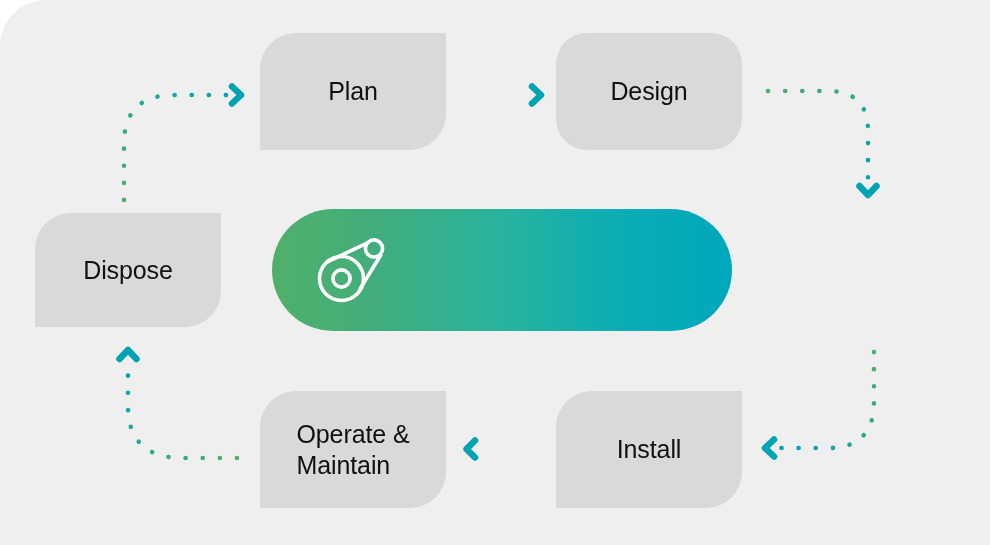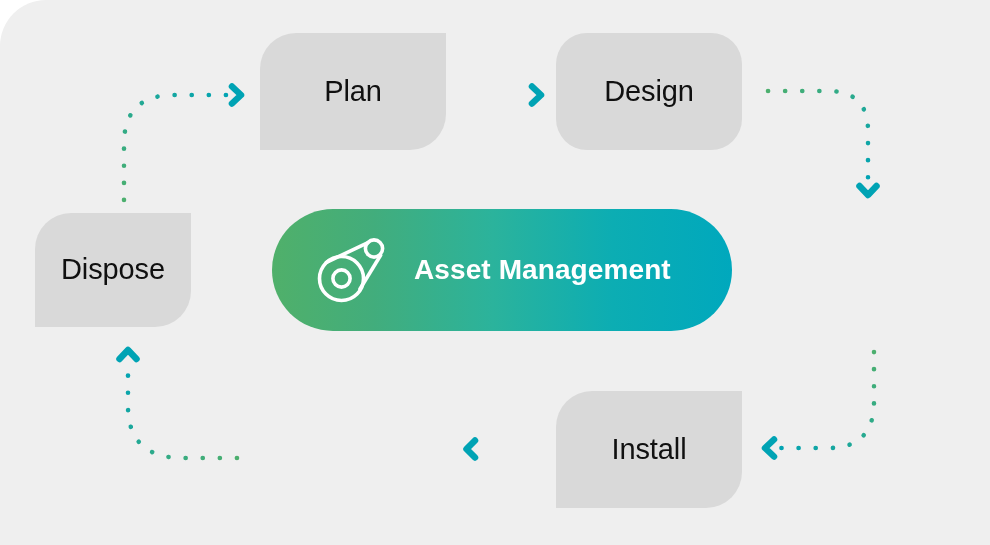--- a/index.html
+++ b/index.html
@@ -27,21 +27,21 @@
   .stage-box {
     position: absolute;
     background: #d9d9d9;
     border-radius: 36px 0 36px 0;
     display: flex;
     align-items: center;
     justify-content: center;
     box-sizing: border-box;
   }
   .stage-label {
-    font-size: 29px;
+    font-size: 25px;
     font-weight: 500;
     color: #101010;
     line-height: 1.22;
     text-align: left;
     letter-spacing: -0.1px;
     white-space: pre-line;
   }
 
   
   #center-pill {
@@ -126,36 +126,39 @@
 
   <div class="stage-box" style="left:556px; top:33px; width:186px; height:117px;border-radius:31px;">
     <span class="stage-label">Design</span>
   </div>
 
 
   <div class="stage-box" style="left:556px; top:391px; width:186px; height:117px;">
     <span class="stage-label">Install</span>
   </div>
 
-
-  <div class="stage-box" style="left:35px; top:213px; width:156px; height:114px;">
+  <div class="stage-box" style="left:260px; top:391px; width:186px; height:117px;">
+    <span class="stage-label">Operate &amp;
+Maintain</span>
+  </div>
+
+  <div class="stage-box" style="left:35px; top:213px; width:186px; height:114px;">
     <span class="stage-label">Dispose</span>
   </div>
 
   <div id="center-pill">
     <svg id="pulley-icon" width="74" height="74" viewBox="0 0 74 74">
       <g fill="none" stroke="#ffffff" stroke-width="3.6" stroke-linecap="round" stroke-linejoin="round">
         <circle cx="27.5" cy="45.5" r="22"></circle>
         <circle cx="27.5" cy="45.5" r="8.6"></circle>
         <circle cx="60" cy="15.5" r="8.6"></circle>
         <line x1="12.5" y1="29.3" x2="54.0" y2="9.6"></line>
         <line x1="46.0" y1="56.0" x2="66.6" y2="22.3"></line>
       </g>
     </svg>
-    <span class="pill-title">Asset Management</span>
   </div>
 
   <div class="connector" style="left:462px; top:78px; width:90px; height:34px;">
     <svg width="90" height="34" viewBox="0 0 90 34">
       <path class="dotline" d="M2 17 L62 17" stroke="url(#g-right)"></path>
       <path class="chev" d="M70 8.5 L79 17 L70 25.5"></path>
     </svg>
   </div>
 
   <div class="connector" style="left:762px; top:78px; width:130px; height:128px;">

